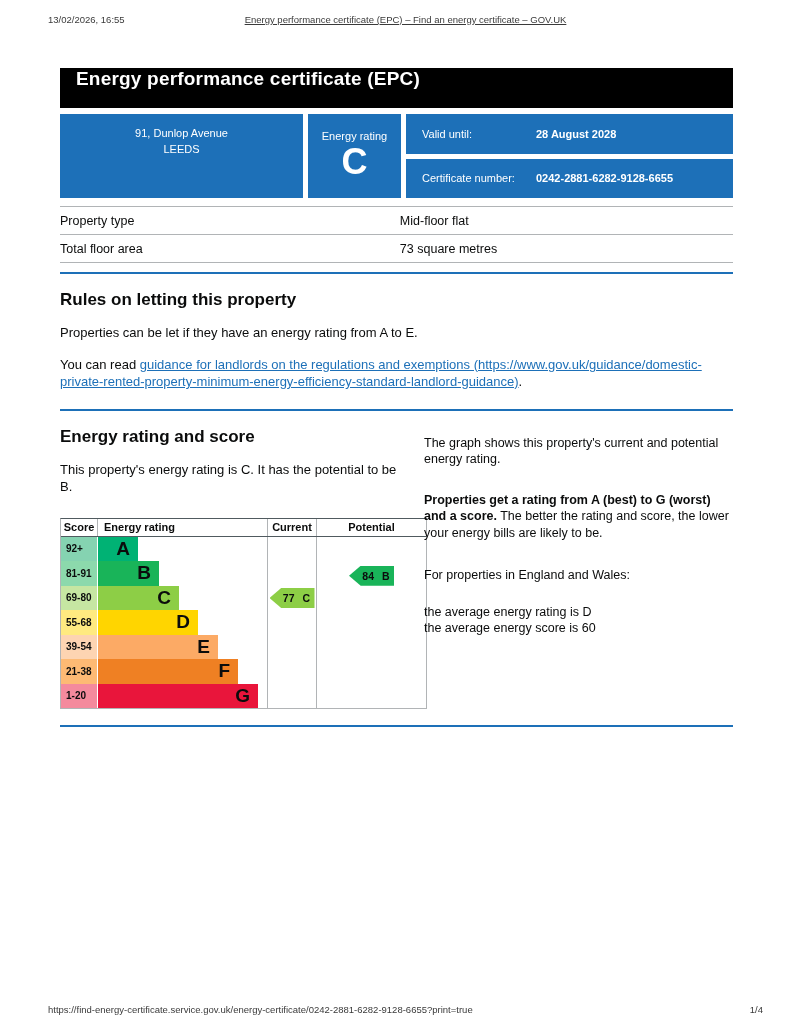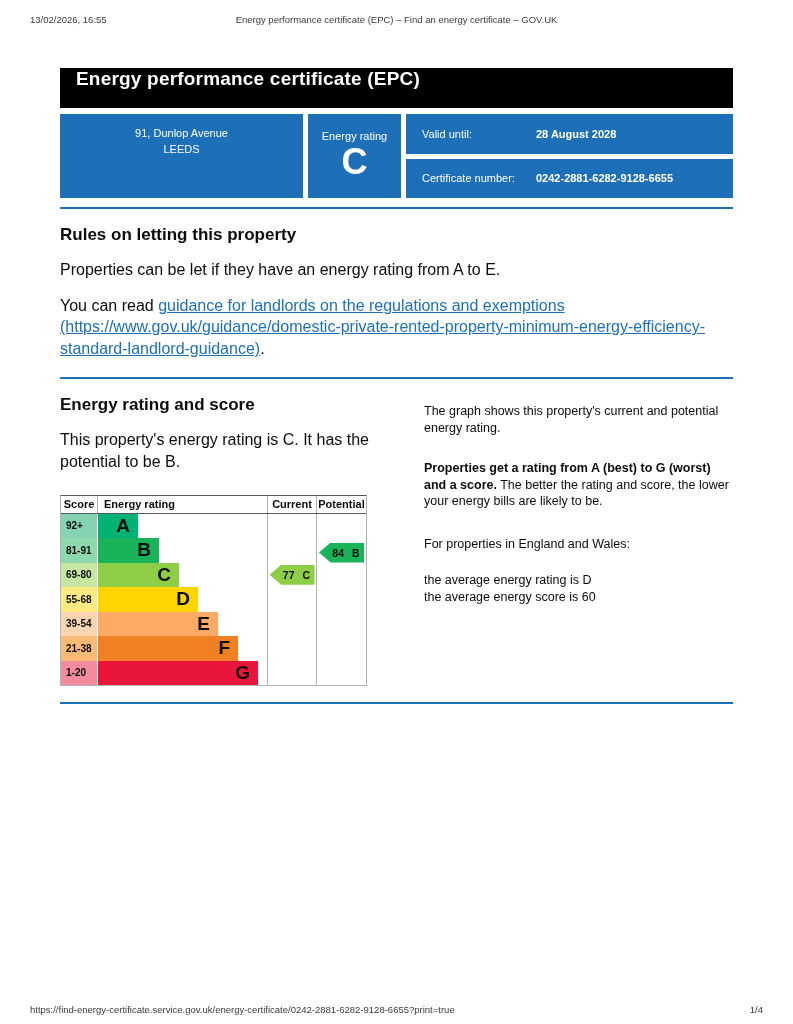--- a/index.html
+++ b/index.html
@@ -3,21 +3,21 @@
 <meta charset="utf-8">
 <style>
   * { margin: 0; padding: 0; box-sizing: border-box; }
   html, body { background: #ffffff; }
   body {
     width: 793px; height: 1024px; position: relative;
     font-family: "Liberation Sans", sans-serif;
     color: #0b0c0c; overflow: hidden;
   }
   
-  .print-meta { position: absolute; left: 0; right: 0; font-size: 9.5px; color: #3a3a3a; }
+  .print-meta { position: absolute; left: 18px; right: 0; font-size: 9.5px; color: #3a3a3a; text-decoration: underline; }
   .print-meta.top { top: 14px; }
   .print-meta.bottom { bottom: 20px; }
   .print-meta .left { position: absolute; left: 30px; top: 0; }
   .print-meta .center { text-align: center; }
   .print-meta .right { position: absolute; right: 30px; top: 0; }
 
   .content { margin: 0 60px; padding-top: 68px; }
 
   .banner { background: #000; height: 40px; display: flex; align-items: flex-start; padding-left: 16px; }
   .banner h1 { color: #fff; font-size: 19px; font-weight: bold; letter-spacing: 0.2px; }
@@ -37,35 +37,35 @@
   .prop-table { margin-top: 8px; font-size: 12.5px; }
   .prop-table .trow { display: flex; border-top: 1px solid #b1b4b6; padding: 7px 0 6px 0; }
   .prop-table .trow:last-child { border-bottom: 1px solid #b1b4b6; }
   .prop-table .tlabel { flex: 0 0 50.5%; }
 
   .blue-rule { border: none; border-top: 2px solid #1d70b8; margin-top: 9px; }
   .blue-rule.mt18 { margin-top: 18px; }
   .blue-rule.mt16 { margin-top: 16px; }
 
   h2.section { font-size: 17px; font-weight: bold; margin-top: 16px; }
-  p.body { font-size: 16px; margin-top: 14px; line-height: 1.35; }
+  p.body { font-size: 13px; margin-top: 14px; line-height: 1.35; }
   a.gov-link { color: #1d70b8; text-decoration: underline; }
 
   .two-col { display: flex; margin-top: 0; }
   .col-left { width: 340px; }
   .col-right { flex: 1; margin-left: 24px; font-size: 12.5px; line-height: 1.32; }
   .col-right p { margin-top: 0; }
   .col-right .p1 { margin-top: 24px; }
   .col-right .p2 { margin-top: 24px; }
   .col-right .p3 { margin-top: 26px; }
   .col-right .p4 { margin-top: 20px; }
   .col-left p.link-p { margin-top: 24px; }
 
   
-  .epc-chart { width: 307px; margin-top: 22px; border: 1px solid #b1b4b6; border-top: 1px solid #505a5f; font-size: 10px; }
+  .epc-chart { width: 367px; margin-top: 22px; border: 1px solid #b1b4b6; border-top: 1px solid #505a5f; font-size: 10px; }
   .epc-header { display: flex; height: 18px; border-bottom: 1px solid #505a5f; font-weight: bold; font-size: 11px; }
   .epc-header .h-score { width: 36px; display: flex; align-items: center; justify-content: center; }
   .epc-header .h-rating { width: 170px; border-left: 1px solid #b1b4b6; display: flex; align-items: center; padding-left: 6px; }
   .epc-header .h-current { width: 49px; border-left: 1px solid #b1b4b6; display: flex; align-items: center; justify-content: center; }
   .epc-header .h-potential { flex: 1; border-left: 1px solid #b1b4b6; display: flex; align-items: center; justify-content: center; }
 
   .epc-row { display: flex; height: 24.5px; }
   .epc-score { width: 36px; display: flex; align-items: center; padding-left: 5px; font-weight: bold; font-size: 10px; }
   .epc-ratingcell { width: 170px; border-left: 1px solid #ffffff; position: relative; }
   .epc-bar { height: 100%; display: flex; align-items: center; justify-content: flex-end; padding-right: 8px; font-weight: bold; font-size: 19px; color: #0b0c0c; }
@@ -108,20 +108,30 @@
         <span class="lbl">Valid until:</span>
         <span class="val">28 August 2028</span>
       </div>
       <div class="blue-box row">
         <span class="lbl">Certificate number:</span>
         <span class="val">0242-2881-6282-9128-6655</span>
       </div>
     </div>
   </div>
 
+  <div class="prop-table">
+    <div class="trow">
+      <div class="tlabel">Property type</div>
+      <div class="tvalue">Mid-floor flat</div>
+    </div>
+    <div class="trow">
+      <div class="tlabel">Total floor area</div>
+      <div class="tvalue">73 square metres</div>
+    </div>
+  </div>
 
   <hr class="blue-rule">
 
   <h2 class="section">Rules on letting this property</h2>
   <p class="body">Properties can be let if they have an energy rating from A to E.</p>
   <p class="body"><span>You can read </span><a href="#" class="gov-link">guidance for landlords on the regulations and exemptions (https://www.gov.uk/guidance/domestic-private-rented-property-minimum-energy-efficiency-standard-landlord-guidance)</a><span>.</span></p>
 
   <hr class="blue-rule mt18">
 
   <div class="two-col">

